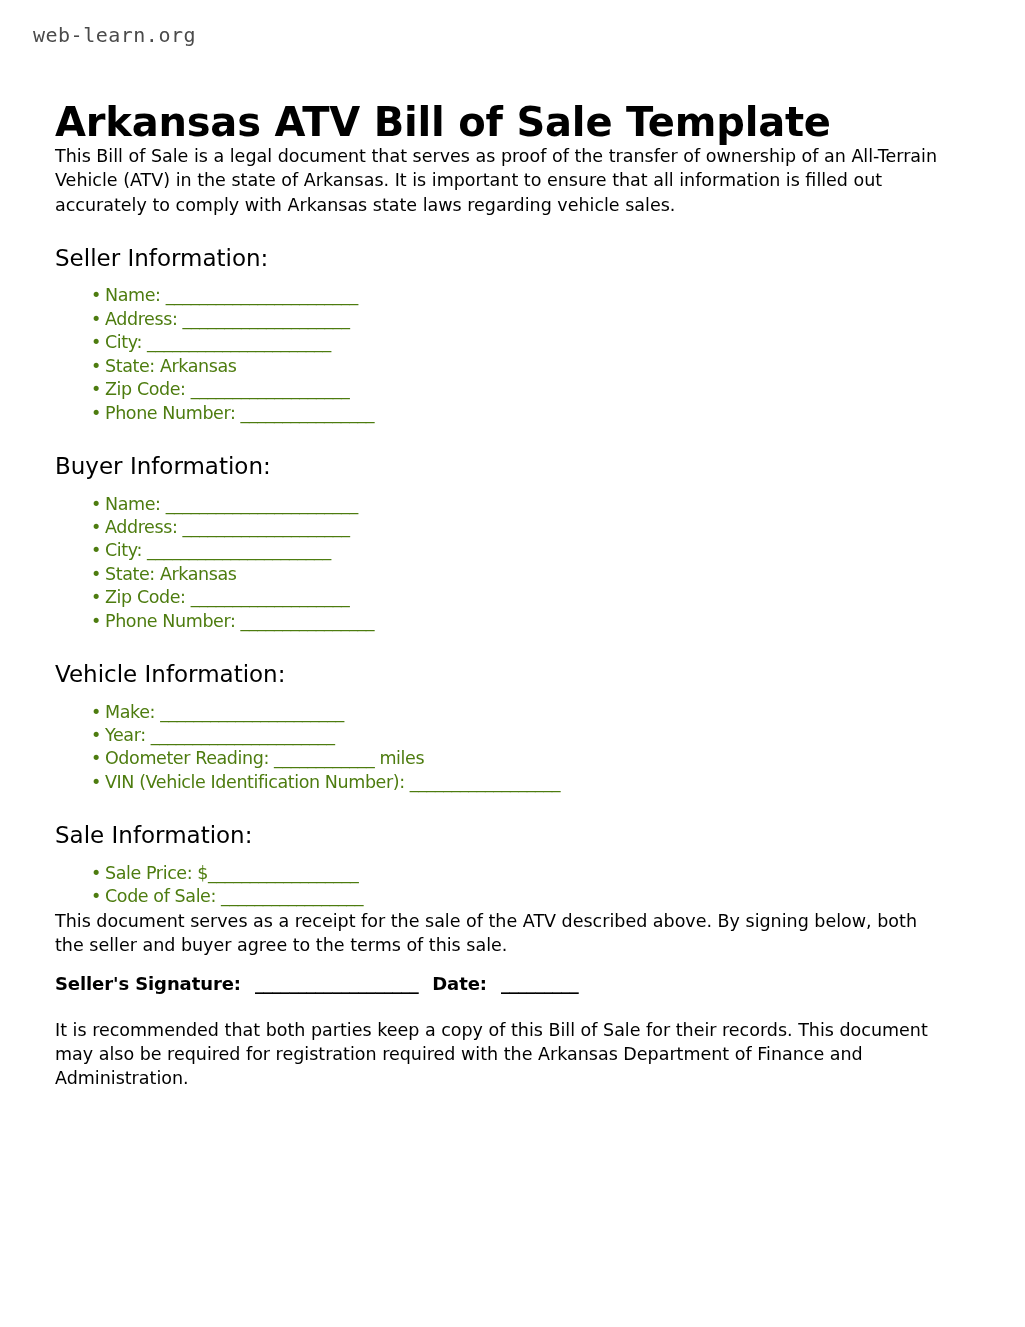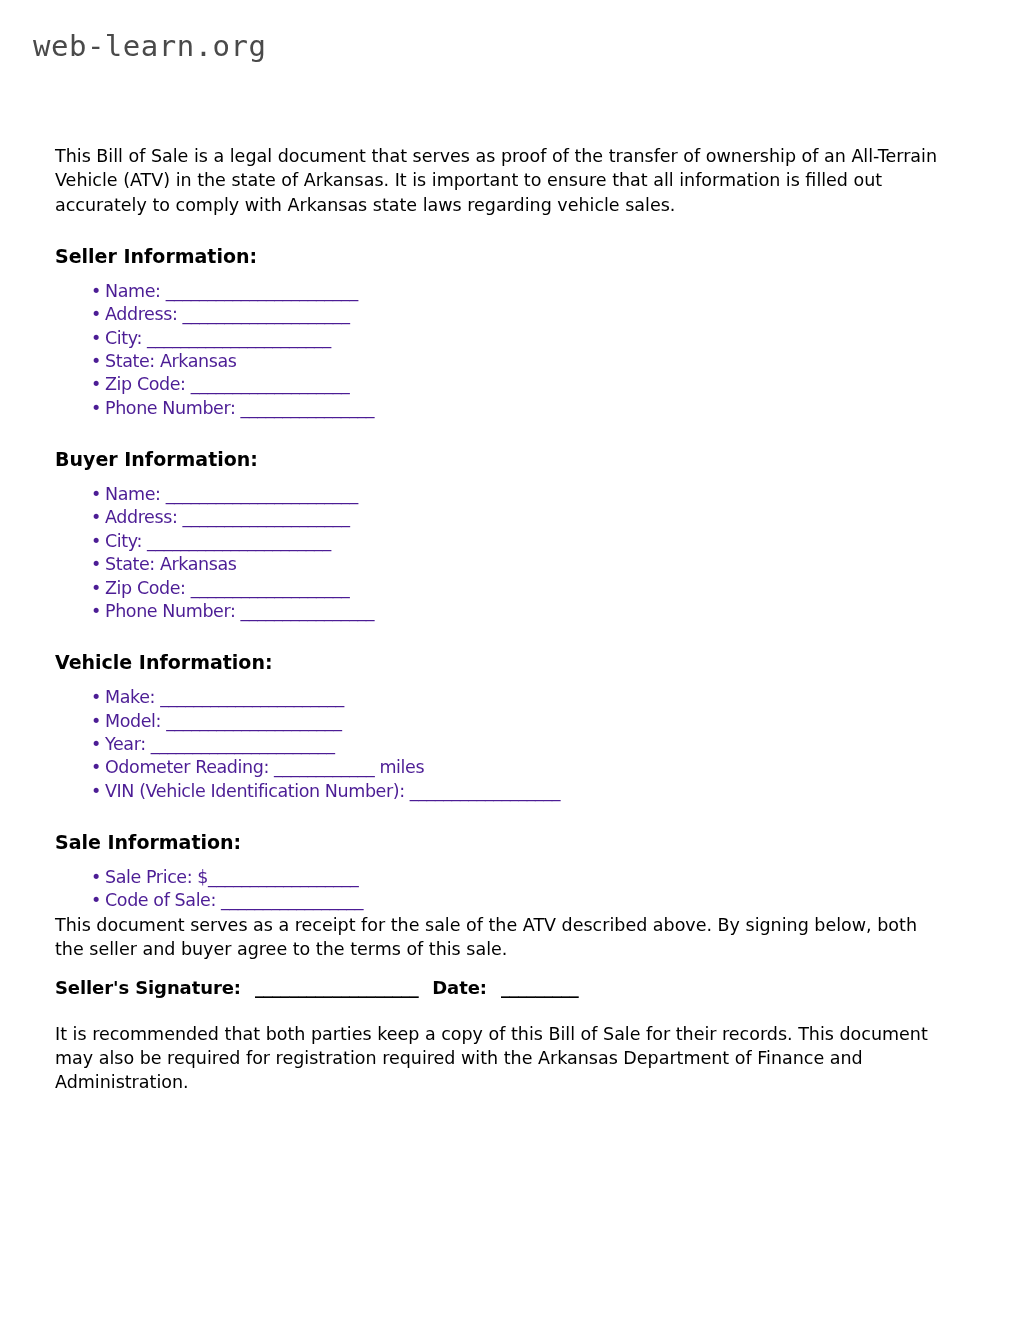--- a/index.html
+++ b/index.html
@@ -20,23 +20,23 @@
     position: relative;
     width: 1025px;
     height: 1327px;
     box-sizing: border-box;
     padding: 0;
     overflow: hidden;
   }
   .site-logo {
     position: absolute;
     left: 33px;
-    top: 32px;
+    top: 25px;
     font-family: "DejaVu Sans Mono", monospace;
-    font-size: 29px;
+    font-size: 20px;
     letter-spacing: 0.5px;
     color: #4a4a4a;
     line-height: 1;
     white-space: pre;
   }
   .doc-title {
     position: absolute;
     left: 55px;
     top: 72px;
     font-size: 40px;
@@ -56,37 +56,37 @@
     margin: 0 0 0 0;
     font-size: 17.5px;
     line-height: 24.3px;
     color: #000;
   }
   .para-intro { width: 912px; }
   .para-receipt { width: 880px; margin-top: 24px; }
   .para-closing { width: 900px; margin-top: 26px; }
 
   h2.section {
-    font-size: 19px;
-    font-weight: bold;
+    font-size: 23px;
+    font-weight: normal;
     line-height: 1.2;
     margin: 28px 0 0 0;
     color: #000;
   }
   ul.fields {
     list-style: none;
     margin: 12px 0 0 0;
     padding: 0;
   }
   ul.fields li {
     position: relative;
     padding-left: 50px;
     font-size: 17.5px;
     line-height: 23.4px;
-    color: #4c1d95;
+    color: #4d7c0f;
     white-space: nowrap;
   }
   ul.fields li::before {
     content: "\2022";
     position: absolute;
     left: 36px;
     top: 0;
     font-size: 17.5px;
     line-height: 23.4px;
   }
@@ -107,20 +107,21 @@
   }
   .sig-row .gap { display: inline-block; width: 14px; }
 </style>
 </head>
 <body>
 
 <div class="page">
 
   <div class="site-logo">web-learn.org</div>
 
+  <h1 class="doc-title">Arkansas ATV Bill of Sale Template</h1>
 
   <div class="content">
 
     <p class="para para-intro">This Bill of Sale is a legal document that serves as proof of the transfer of ownership of an All-Terrain Vehicle (ATV) in the state of Arkansas. It is important to ensure that all information is filled out accurately to comply with Arkansas state laws regarding vehicle sales.</p>
 
     <h2 class="section">Seller Information:</h2>
     <ul class="fields">
       <li><span class="blank">Name: _______________________</span></li>
       <li><span class="blank">Address: ____________________</span></li>
       <li><span class="blank">City: ______________________</span></li>
@@ -135,21 +136,20 @@
       <li><span class="blank">Address: ____________________</span></li>
       <li><span class="blank">City: ______________________</span></li>
       <li><span class="blank">State: Arkansas</span></li>
       <li><span class="blank">Zip Code: ___________________</span></li>
       <li><span class="blank">Phone Number: ________________</span></li>
     </ul>
 
     <h2 class="section">Vehicle Information:</h2>
     <ul class="fields">
       <li><span class="blank">Make: ______________________</span></li>
-      <li><span class="blank">Model: _____________________</span></li>
       <li><span class="blank">Year: ______________________</span></li>
       <li><span class="blank">Odometer Reading: ____________ miles</span></li>
       <li><span class="blank">VIN (Vehicle Identification Number): __________________</span></li>
     </ul>
 
     <h2 class="section">Sale Information:</h2>
     <ul class="fields">
       <li><span class="blank">Sale Price: $__________________</span></li>
       <li><span class="blank">Code of Sale: _________________</span></li>
     </ul>

